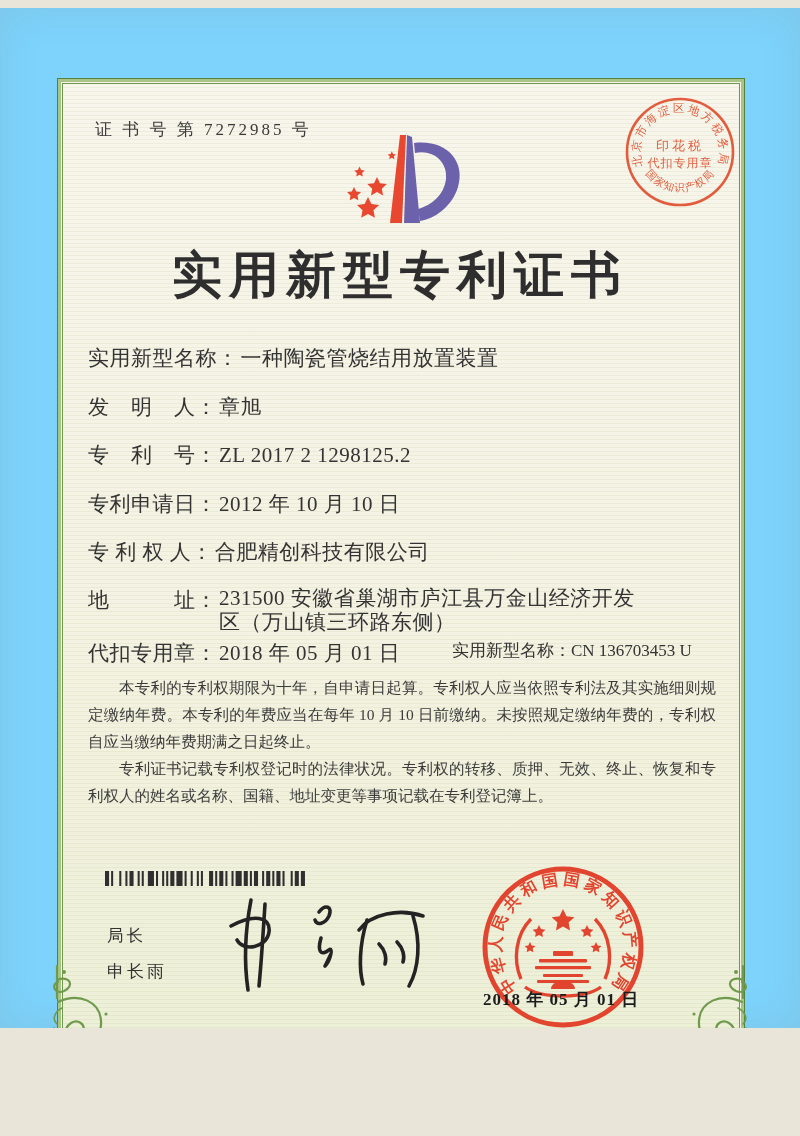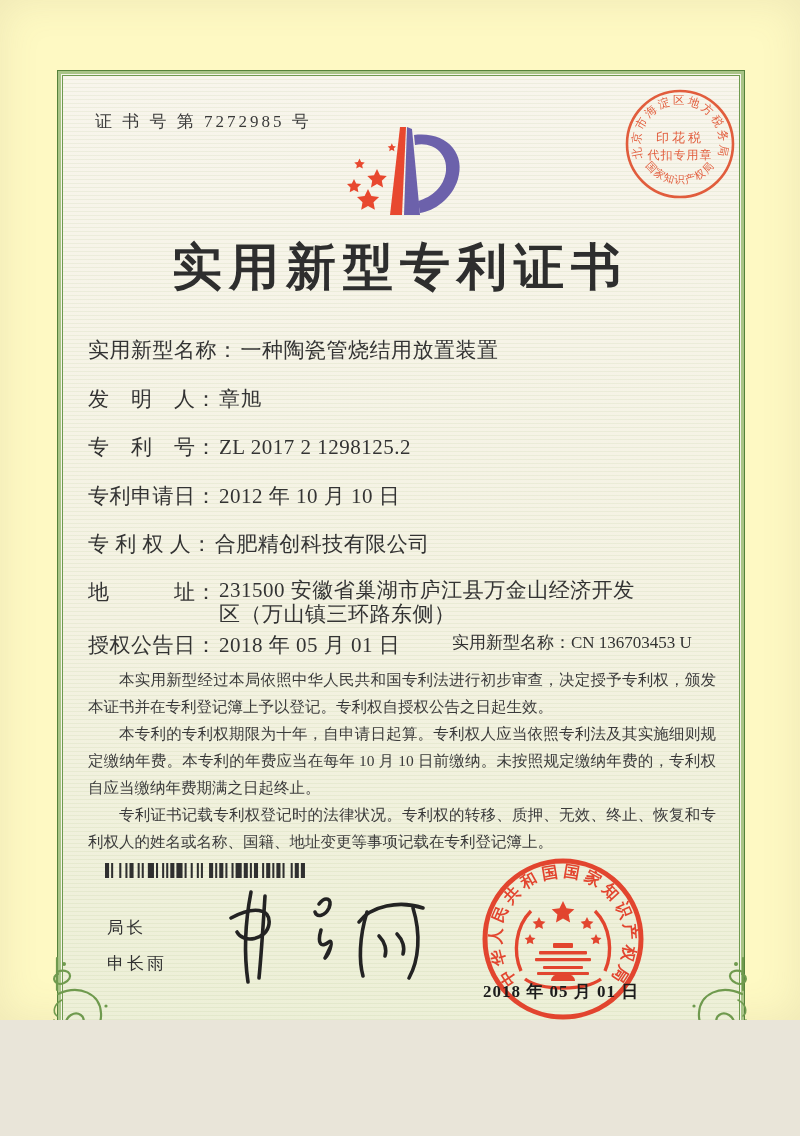--- a/index.html
+++ b/index.html
@@ -4,22 +4,22 @@
 <style>
   html,body{margin:0;padding:0;}
   body{
     background:#e9e5d9;
     font-family:"Liberation Serif","DejaVu Serif",serif;
     -webkit-font-smoothing:antialiased;
   }
   .page{
     position:relative;
     width:800px;height:1020px;
-    margin:0 auto;
-    background:#fef9c3;
+    margin:8px auto;
+    background:#7dd3fc;
     box-shadow:inset 0 0 40px rgba(120,110,80,.12);
     overflow:hidden;
   }
   
   .frame{
     position:absolute;left:57px;top:70px;width:686px;height:996px;
     border:1px solid #55813a;
     box-shadow:inset 0 0 0 3px #a9c487, inset 0 0 0 4px #f6f4ea, inset 0 0 0 5px #6f9a4e;
     background:
       repeating-linear-gradient(180deg, rgba(140,170,95,.10) 0 1px, rgba(255,255,255,0) 1px 4px),
@@ -138,28 +138,27 @@
   <div class="field-row" style="top:482px">
     <span class="lbl">专利申请日：</span><span class="val">2012 年 10 月 10 日</span>
   </div>
   <div class="field-row" style="top:530px">
     <span class="lbl">专 利 权 人：</span><span class="val">合肥精创科技有限公司</span>
   </div>
   <div class="field-row address" style="top:578px">
     <span class="lbl">地　　　址：</span><span class="val">231500 安徽省巢湖市庐江县万金山经济开发区（万山镇三环路东侧）</span>
   </div>
   <div class="field-row" style="top:631px">
-    <span class="lbl">授权公告日：</span><span class="val">2018 年 05 月 01 日</span>
+    <span class="lbl">代扣专用章：</span><span class="val">2018 年 05 月 01 日</span>
   </div>
   <div class="field-pair-right" style="top:631px">
     <span class="lbl2">实用新型名称：</span><span class="val">CN 136703453 U</span>
   </div>
 
   <div class="paragraphs">
-    <p>本实用新型经过本局依照中华人民共和国专利法进行初步审查，决定授予专利权，颁发本证书并在专利登记簿上予以登记。专利权自授权公告之日起生效。</p>
     <p>本专利的专利权期限为十年，自申请日起算。专利权人应当依照专利法及其实施细则规定缴纳年费。本专利的年费应当在每年 10 月 10 日前缴纳。未按照规定缴纳年费的，专利权自应当缴纳年费期满之日起终止。</p>
     <p>专利证书记载专利权登记时的法律状况。专利权的转移、质押、无效、终止、恢复和专利权人的姓名或名称、国籍、地址变更等事项记载在专利登记簿上。</p>
   </div>
 
   <div class="barcode">
     <svg id="barcode-svg" width="202" height="15" preserveAspectRatio="none" viewBox="0 0 99 12">
         <rect x="0" y="0" width="2" height="12" fill="#2f2f2f"></rect>
         <rect x="3" y="0" width="1" height="12" fill="#2f2f2f"></rect>
         <rect x="7" y="0" width="1" height="12" fill="#2f2f2f"></rect>
         <rect x="10" y="0" width="1" height="12" fill="#2f2f2f"></rect>

